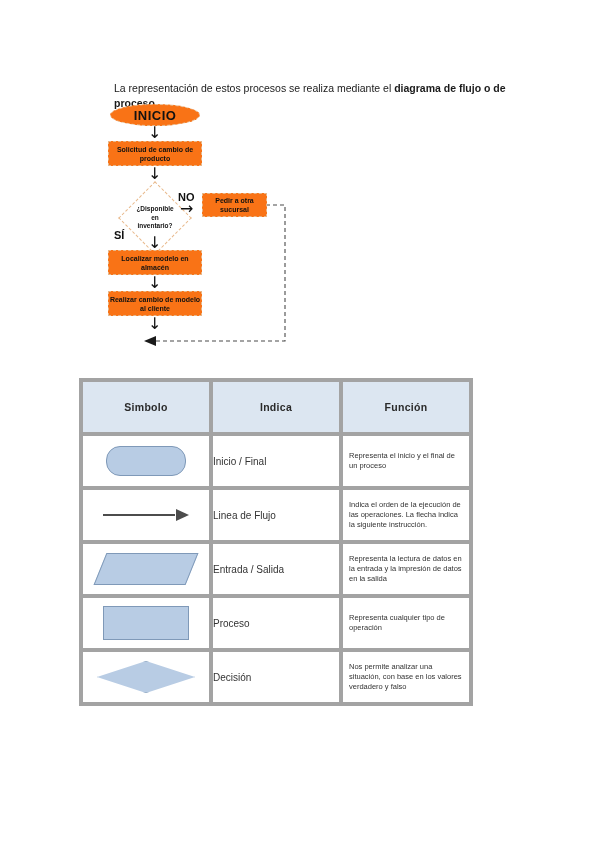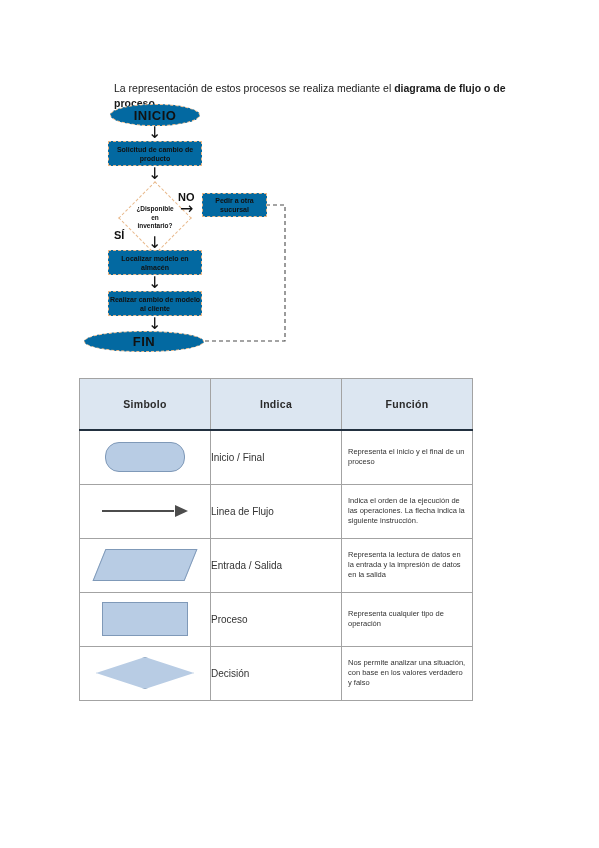--- a/index.html
+++ b/index.html
@@ -33,21 +33,21 @@
   #flowchart {
     position: absolute;
     left: 86px;
     top: 104px;
     width: 216px;
     height: 258px;
   }
   #flowchart .fc-shape {
     position: absolute;
     border: 1px dashed #e8b88a;
-    background: #0369a1;
+    background: #f97316;
     box-sizing: border-box;
     display: flex;
     align-items: center;
     justify-content: center;
     text-align: center;
     font-weight: bold;
     color: #111111;
   }
   #flowchart .fc-oval {
     border-radius: 50%;
@@ -105,21 +105,21 @@
   
   #symbol-table {
     position: absolute;
     left: 79px;
     top: 378px;
     width: 394px;
     border-collapse: collapse;
     table-layout: fixed;
   }
   #symbol-table td, #symbol-table th {
-    border: 1px solid #a3a3a3;
+    border: 4px solid #a3a3a3;
     padding: 0;
     vertical-align: middle;
   }
   #symbol-table thead th {
     background: #dce6f1;
     height: 50px;
     font-size: 10.5px;
     font-weight: bold;
     color: #2a2a2a;
     letter-spacing: .3px;
@@ -238,23 +238,20 @@
   <div class="fc-shape fc-proc" style="left:22px; top:146px; width:94px; height:25px;">
     <span>Localizar modelo en almacén</span>
   </div>
   <div class="fc-arrow" style="left:62px; top:171px;">↓</div>
 
   <div class="fc-shape fc-proc" style="left:22px; top:187px; width:94px; height:25px;">
     <span>Realizar cambio de modelo al cliente</span>
   </div>
   <div class="fc-arrow" style="left:62px; top:212px;">↓</div>
 
-  <div class="fc-shape fc-oval" style="left:-2px; top:227px; width:120px; height:21px;">
-    <span>FIN</span>
-  </div>
 </div>
 
 <table id="symbol-table">
   <thead>
     <tr>
       <th>Simbolo</th>
       <th>Indica</th>
       <th>Función</th>
     </tr>
   </thead>

